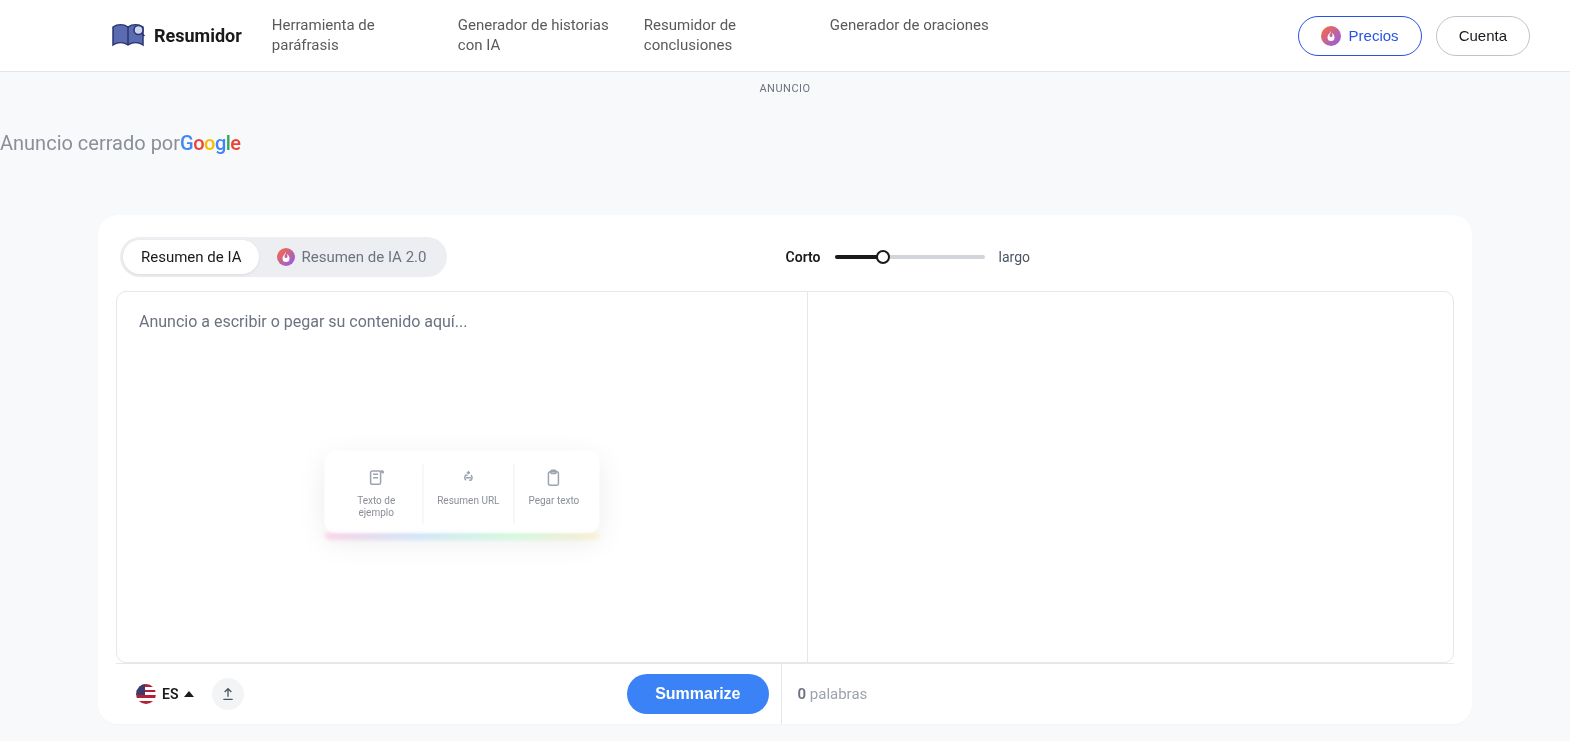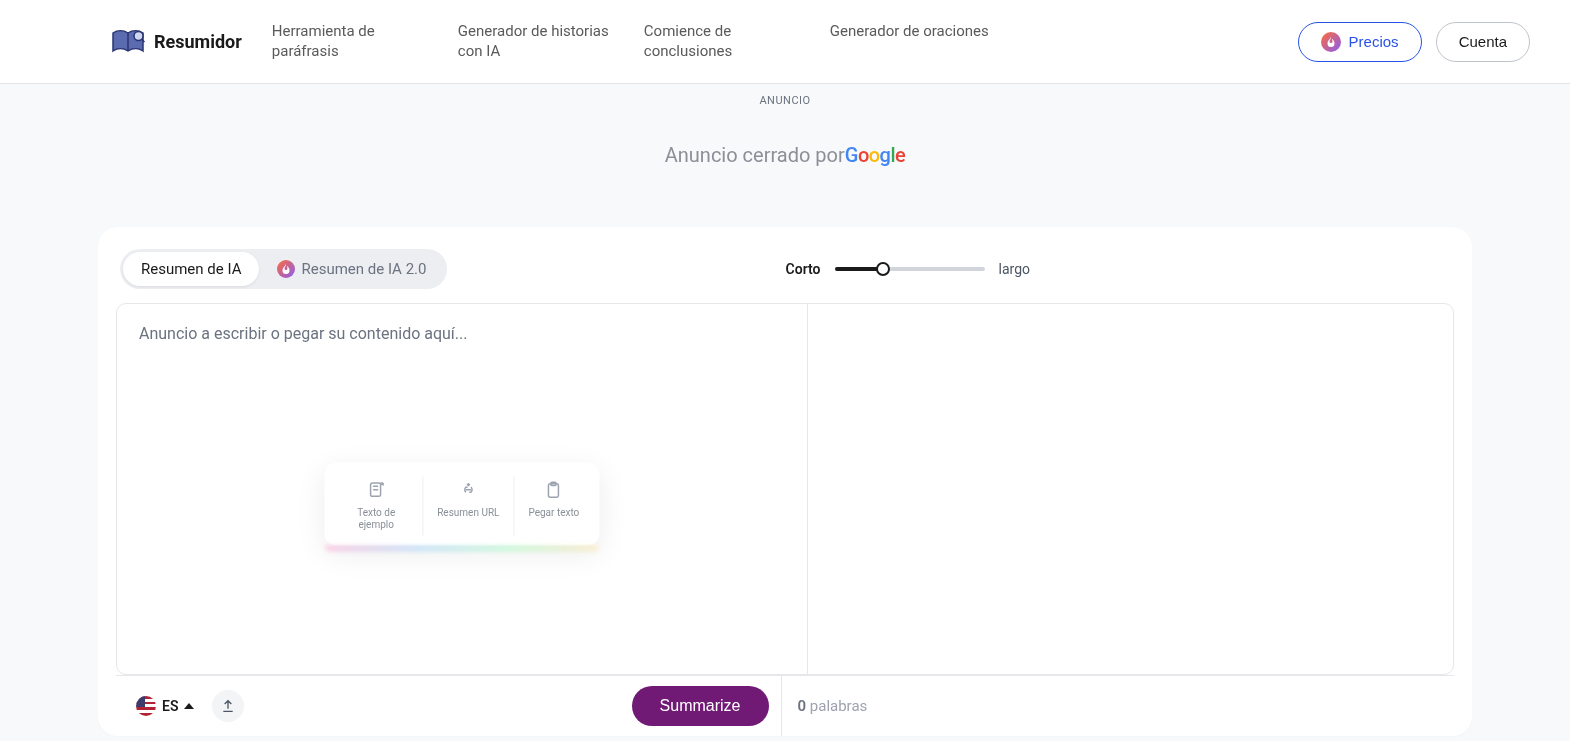--- a/index.html
+++ b/index.html
@@ -1,29 +1,29 @@
 <!DOCTYPE html>
 <html><head>
 <meta charset="utf-8">
 <style>
 * { box-sizing: border-box; margin: 0; padding: 0; }
 body { font-family: -apple-system, BlinkMacSystemFont, "Segoe UI", Roboto, Arial, sans-serif; background: #f8f9fa; color: #1a1a1a; width: 1570px; }
-.header { background: #fff; border-bottom: 1px solid #e5e5e5; height: 84px; display: flex; align-items: center; padding: 0 40px 0 110px; }
+.header { background: #fff; border-bottom: 1px solid #e5e5e5; height: 72px; display: flex; align-items: center; padding: 0 40px 0 110px; }
 .logo-wrap { display: flex; align-items: center; gap: 8px; margin-right: 30px; }
 .logo-icon { width: 36px; height: 28px; }
 .logo-text { font-weight: 700; font-size: 18px; color: #1a1a1a; }
 .nav { display: flex; gap: 16px; flex: 1; }
 .nav-item { color: #5a5a5a; font-size: 15px; text-decoration: none; max-width: 170px; line-height: 1.3; cursor: pointer; }
 .header-actions { display: flex; gap: 14px; }
 .pill-btn { border: 1px solid #bfc4cc; background: #fff; border-radius: 999px; padding: 9px 22px; font-size: 15px; cursor: pointer; display: flex; align-items: center; gap: 8px; color: #1a1a1a; }
 .pill-btn.prices { color: #2752e7; border-color: #2752e7; font-weight: 500; }
 .flame-icon { width: 20px; height: 20px; border-radius: 50%; background: linear-gradient(135deg,#ff6b35,#8b5cf6); display: flex; align-items: center; justify-content: center; }
 .flame-icon svg { width: 12px; height: 12px; }
 .ad-label { text-align: center; font-size: 11px; letter-spacing: 0.5px; color: #6b7280; padding: 10px 0 6px; }
-.ad-closed { text-align: center; font-size: 20px; color: #8a8f98; padding: 30px 0 60px; }
+.ad-closed { text-align: left; font-size: 20px; color: #8a8f98; padding: 30px 0 60px; }
 .google-text { font-weight: 500; letter-spacing: -0.5px; }
 .google-text .g1{color:#4285F4}.google-text .g2{color:#EA4335}.google-text .g3{color:#FBBC05}.google-text .g4{color:#4285F4}.google-text .g5{color:#34A853}.google-text .g6{color:#EA4335}
 .panel { background: #fff; border-radius: 20px; margin: 0 98px; padding: 22px 0 0; box-shadow: 0 1px 3px rgba(0,0,0,0.02); }
 .panel-top { display: flex; align-items: center; padding: 0 22px 14px; }
 .tab-group { display: inline-flex; background: #eceef1; border-radius: 999px; padding: 3px; align-items: flex-end; }
 .tab { padding: 8px 18px; border-radius: 999px; font-size: 15px; cursor: pointer; display: flex; align-items: center; gap: 6px; color: #6b7280; }
 .tab.active { background: #fff; color: #1a1a1a; box-shadow: 0 1px 3px rgba(0,0,0,0.08); }
 .slider-wrap { margin-left: auto; margin-right: 420px; display: flex; align-items: center; gap: 14px; font-size: 14px; }
 .slider-label { font-weight: 600; }
 .slider-label.right { font-weight: 400; color: #4b5563; }
@@ -40,42 +40,42 @@
 .helper-item + .helper-item { border-left: 1px solid #eceef1; }
 .helper-icon { width: 20px; height: 20px; color: #9ca3af; }
 .bottom-row { display: flex; border-top: 1px solid #e5e7eb; margin: 0 18px; }
 .bottom-left { flex: 1; display: flex; align-items: center; padding: 10px 12px; gap: 10px; border-right: 1px solid #e5e7eb; }
 .bottom-right { flex: 1; display: flex; align-items: center; padding: 10px 16px; }
 .lang-btn { display: flex; align-items: center; gap: 6px; font-size: 14px; font-weight: 600; cursor: pointer; padding: 6px 8px; border-radius: 8px; }
 .flag { width: 20px; height: 20px; border-radius: 50%; background: linear-gradient(180deg,#b22234 0 14%,#fff 14% 28%,#b22234 28% 42%,#fff 42% 57%,#b22234 57% 71%,#fff 71% 85%,#b22234 85% 100%); position: relative; overflow: hidden; }
 .flag::before { content:""; position:absolute; left:0; top:0; width:45%; height:55%; background:#3c3b6e; }
 .caret-up { width: 0; height: 0; border-left: 5px solid transparent; border-right: 5px solid transparent; border-bottom: 6px solid #1a1a1a; }
 .icon-btn { width: 32px; height: 32px; border-radius: 50%; background: #f3f4f6; display:flex; align-items:center; justify-content:center; cursor:pointer; }
-.summarize-btn { margin-left: auto; background: #701a75; color: #fff; border: none; border-radius: 999px; padding: 11px 28px; font-size: 16px; font-weight: 400; cursor: pointer; }
+.summarize-btn { margin-left: auto; background: #3b82f6; color: #fff; border: none; border-radius: 999px; padding: 11px 28px; font-size: 16px; font-weight: 700; cursor: pointer; }
 .word-count { color: #9ca3af; font-size: 15px; }
 .word-count b { color: #6b7280; font-weight: 600; }
 .ad-label-2 { text-align: center; font-size: 11px; letter-spacing: 0.5px; color: #6b7280; padding: 18px 0 4px; }
 </style>
 </head>
 <body>
 
 <header class="header">
   <div class="logo-wrap">
     <svg class="logo-icon" viewBox="0 0 48 36">
         <path fill="#5b6bb0" d="M4 6c6-4 14-4 20 0 6-4 14-4 20 0v24c-6-4-14-4-20 0-6-4-14-4-20 0V6z" stroke="#2a3470" stroke-width="2"></path>
         <line x1="24" y1="6" x2="24" y2="30" stroke="#2a3470" stroke-width="2"></line>
         <circle cx="38" cy="10" r="6" fill="#cdd6f0" stroke="#2a3470" stroke-width="2"></circle>
         <line x1="42" y1="14" x2="46" y2="18" stroke="#2a3470" stroke-width="2"></line>
       </svg>
     <span class="logo-text">Resumidor</span>
   </div>
   <nav class="nav">
     <a class="nav-item">Herramienta de paráfrasis</a>
     <a class="nav-item">Generador de historias con IA</a>
-    <a class="nav-item">Comience de conclusiones</a>
+    <a class="nav-item">Resumidor de conclusiones</a>
     <a class="nav-item">Generador de oraciones</a>
   </nav>
   <div class="header-actions">
     <button class="pill-btn prices">
       <span class="flame-icon">
           <svg viewBox="0 0 24 24" fill="#fff">
             <path d="M12 2c1 4-3 5-3 9a3 3 0 006 0c0-2-1-3-1-5 3 2 5 5 5 9a7 7 0 11-14 0c0-6 5-8 7-13z"></path>
           </svg>
         </span>
       <span>Precios</span>

